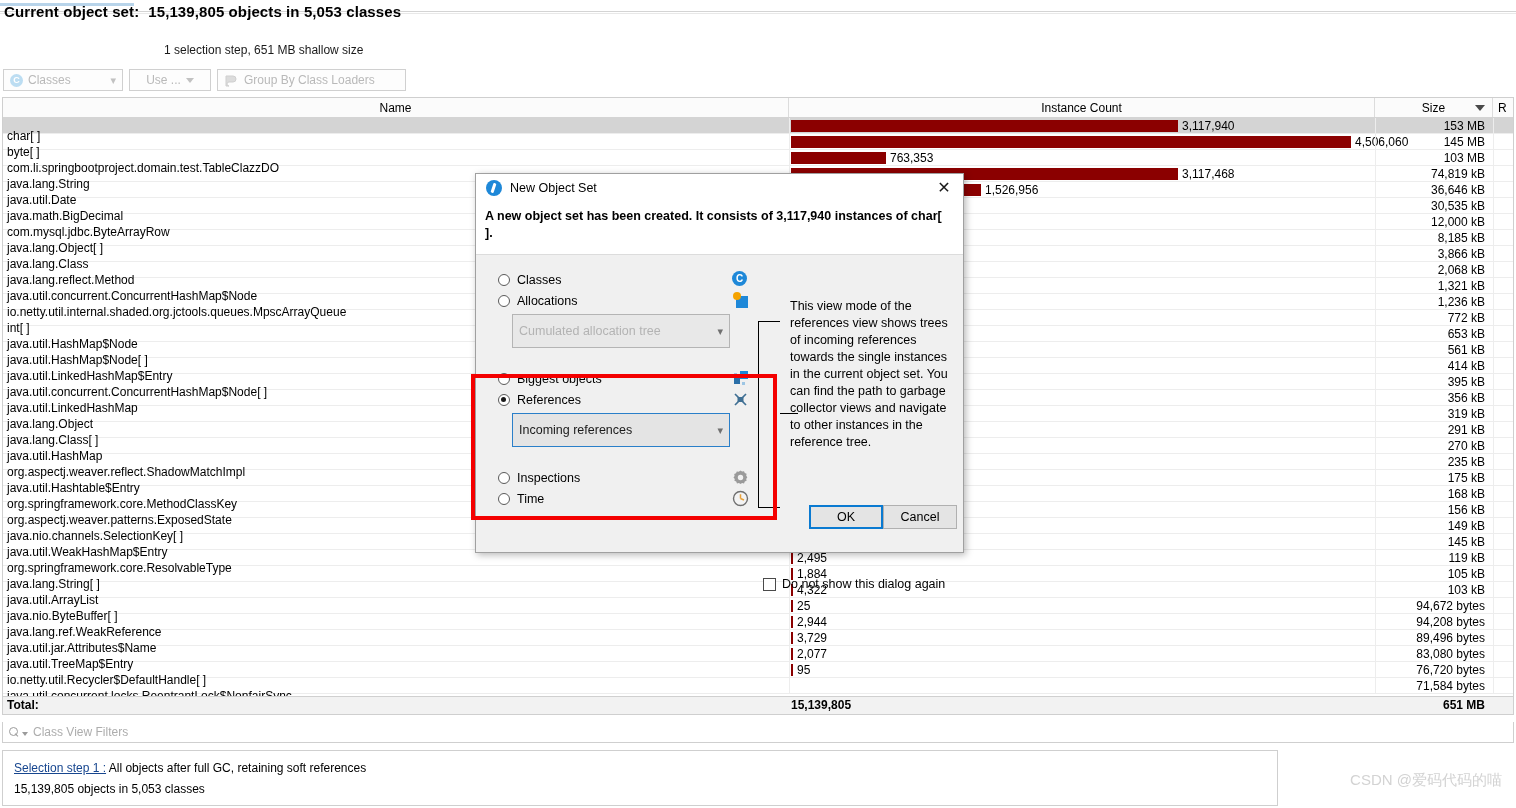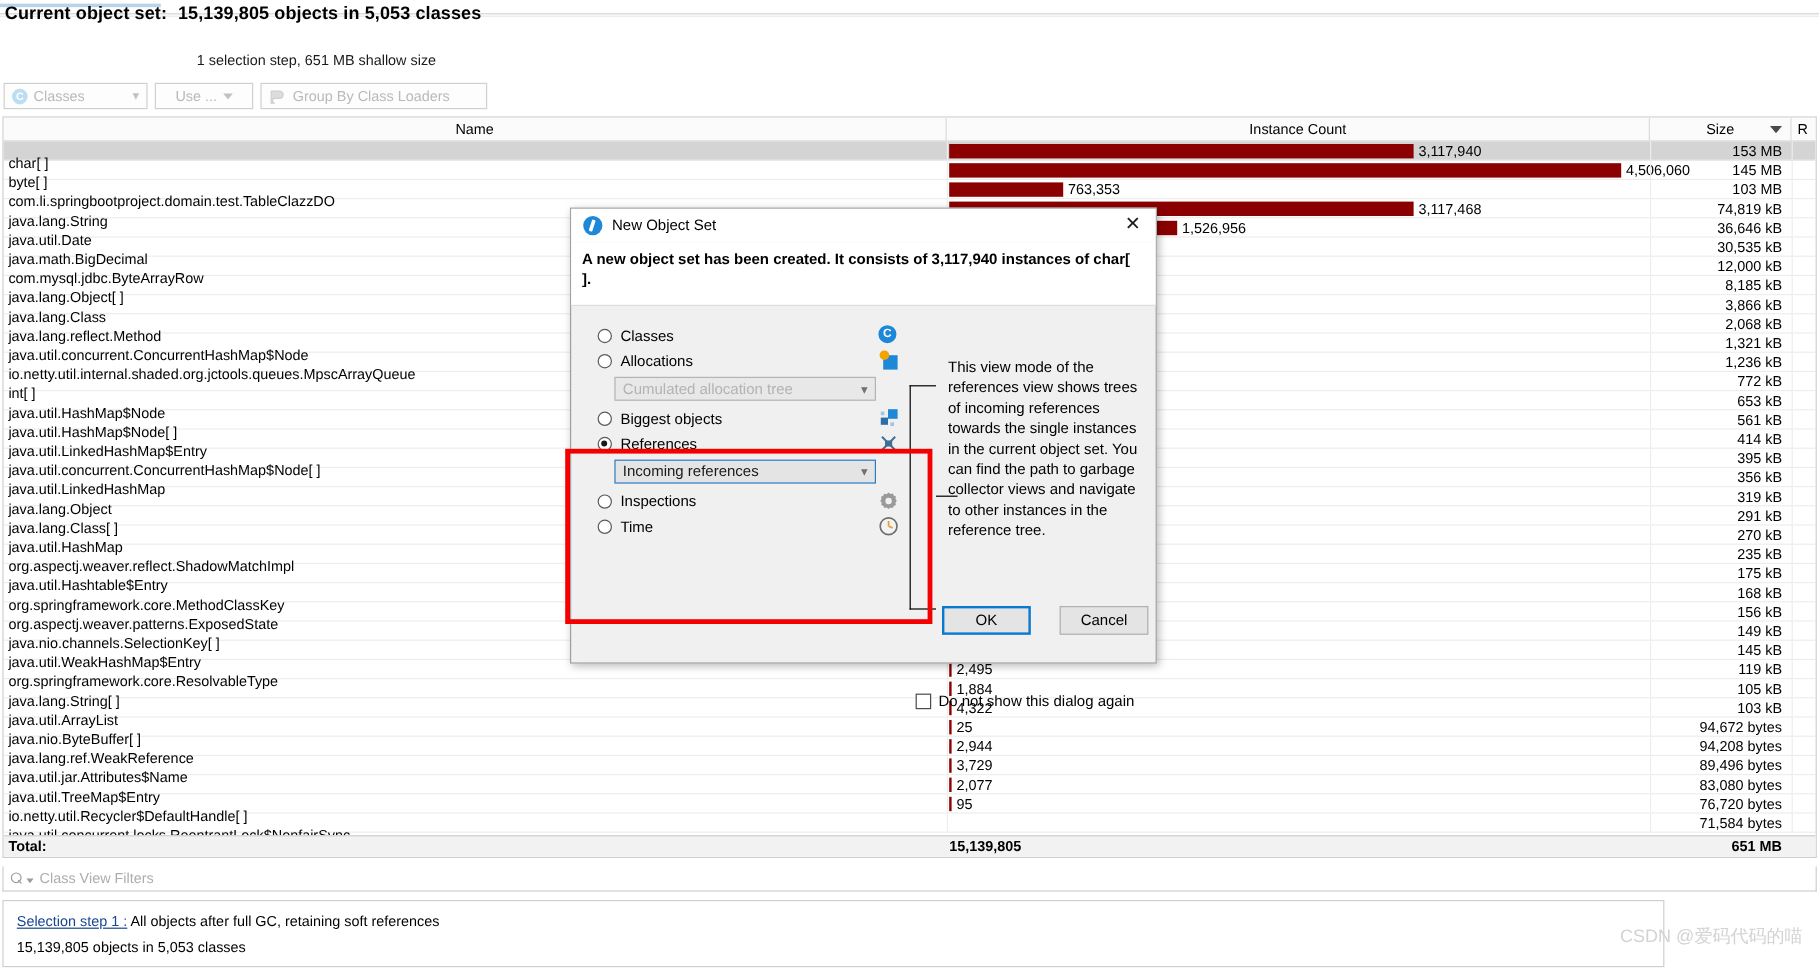--- a/index.html
+++ b/index.html
@@ -189,21 +189,21 @@
     width: 0; height: 0; flex:none; margin-right: 5px; margin-left: -3px;
     border-left: 3px solid transparent;
     border-right: 3px solid transparent;
     border-top: 4px solid #9b9b9b;
     align-self: center; margin-top: 4px;
   }
 
   
   .steps {
     position: absolute; left: 2px; top: 750px;
-    width: 1385px; height: 56px;
+    width: 1276px; height: 56px;
     border: 1px solid #cfcfcf;
     background: #ffffff;
   }
   .step-line1 { position: absolute; left: 11px; top: 10px; font-size: 12px; }
   .step-link {
     color: #17468f; text-decoration: underline;
   }
   .step-line2 { position: absolute; left: 11px; top: 31px; font-size: 12px; }
 
   .watermark {
@@ -273,22 +273,22 @@
     content: ""; position: absolute; left: 2.2px; top: 2.2px;
     width: 5.2px; height: 5.2px; border-radius: 50%;
     background: #1a1a1a;
   }
   .radio-lbl { font-size: 12.5px; }
   .row-icon {
     position: absolute; left: 234px; top: 2px;
     width: 17px; height: 17px;
   }
   .combo {
-    margin-left: 27px; margin-top: 3px; margin-bottom: 4px;
-    width: 218px; height: 20px;
+    margin-left: 27px; margin-top: 3px; margin-bottom: 20px;
+    width: 218px; height: 34px;
     border: 1px solid #b4b4b4;
     background: #e8e8e8;
     display: flex; align-items: center;
     padding: 0 6px;
     font-size: 12.5px; color: #b3b3b3;
   }
   .combo.active {
     border: 1px solid #2a7fc9;
     background: #e4e4e4;
     color: #1a1a1a;
@@ -318,21 +318,21 @@
     display: flex; align-items: center;
     font-size: 12.5px;
   }
   .chkbox {
     width: 13px; height: 13px;
     border: 1.3px solid #4a4a4a; background: #fff;
     flex: none; margin-right: 6px;
   }
   .btn-row {
     position: absolute; right: 6px; bottom: 12px;
-    display: flex; gap: 24px;
+    display: flex; gap: 0;
   }
   .dbtn {
     width: 74px; height: 24px;
     font-size: 12.5px;
     display: flex; align-items: center; justify-content: center;
     background: #e4e4e4; border: 1px solid #b0b0b0;
   }
   .dbtn.primary { border: 2px solid #0a7ad1; background: #e4e4e4; }
 
   .redbox {

